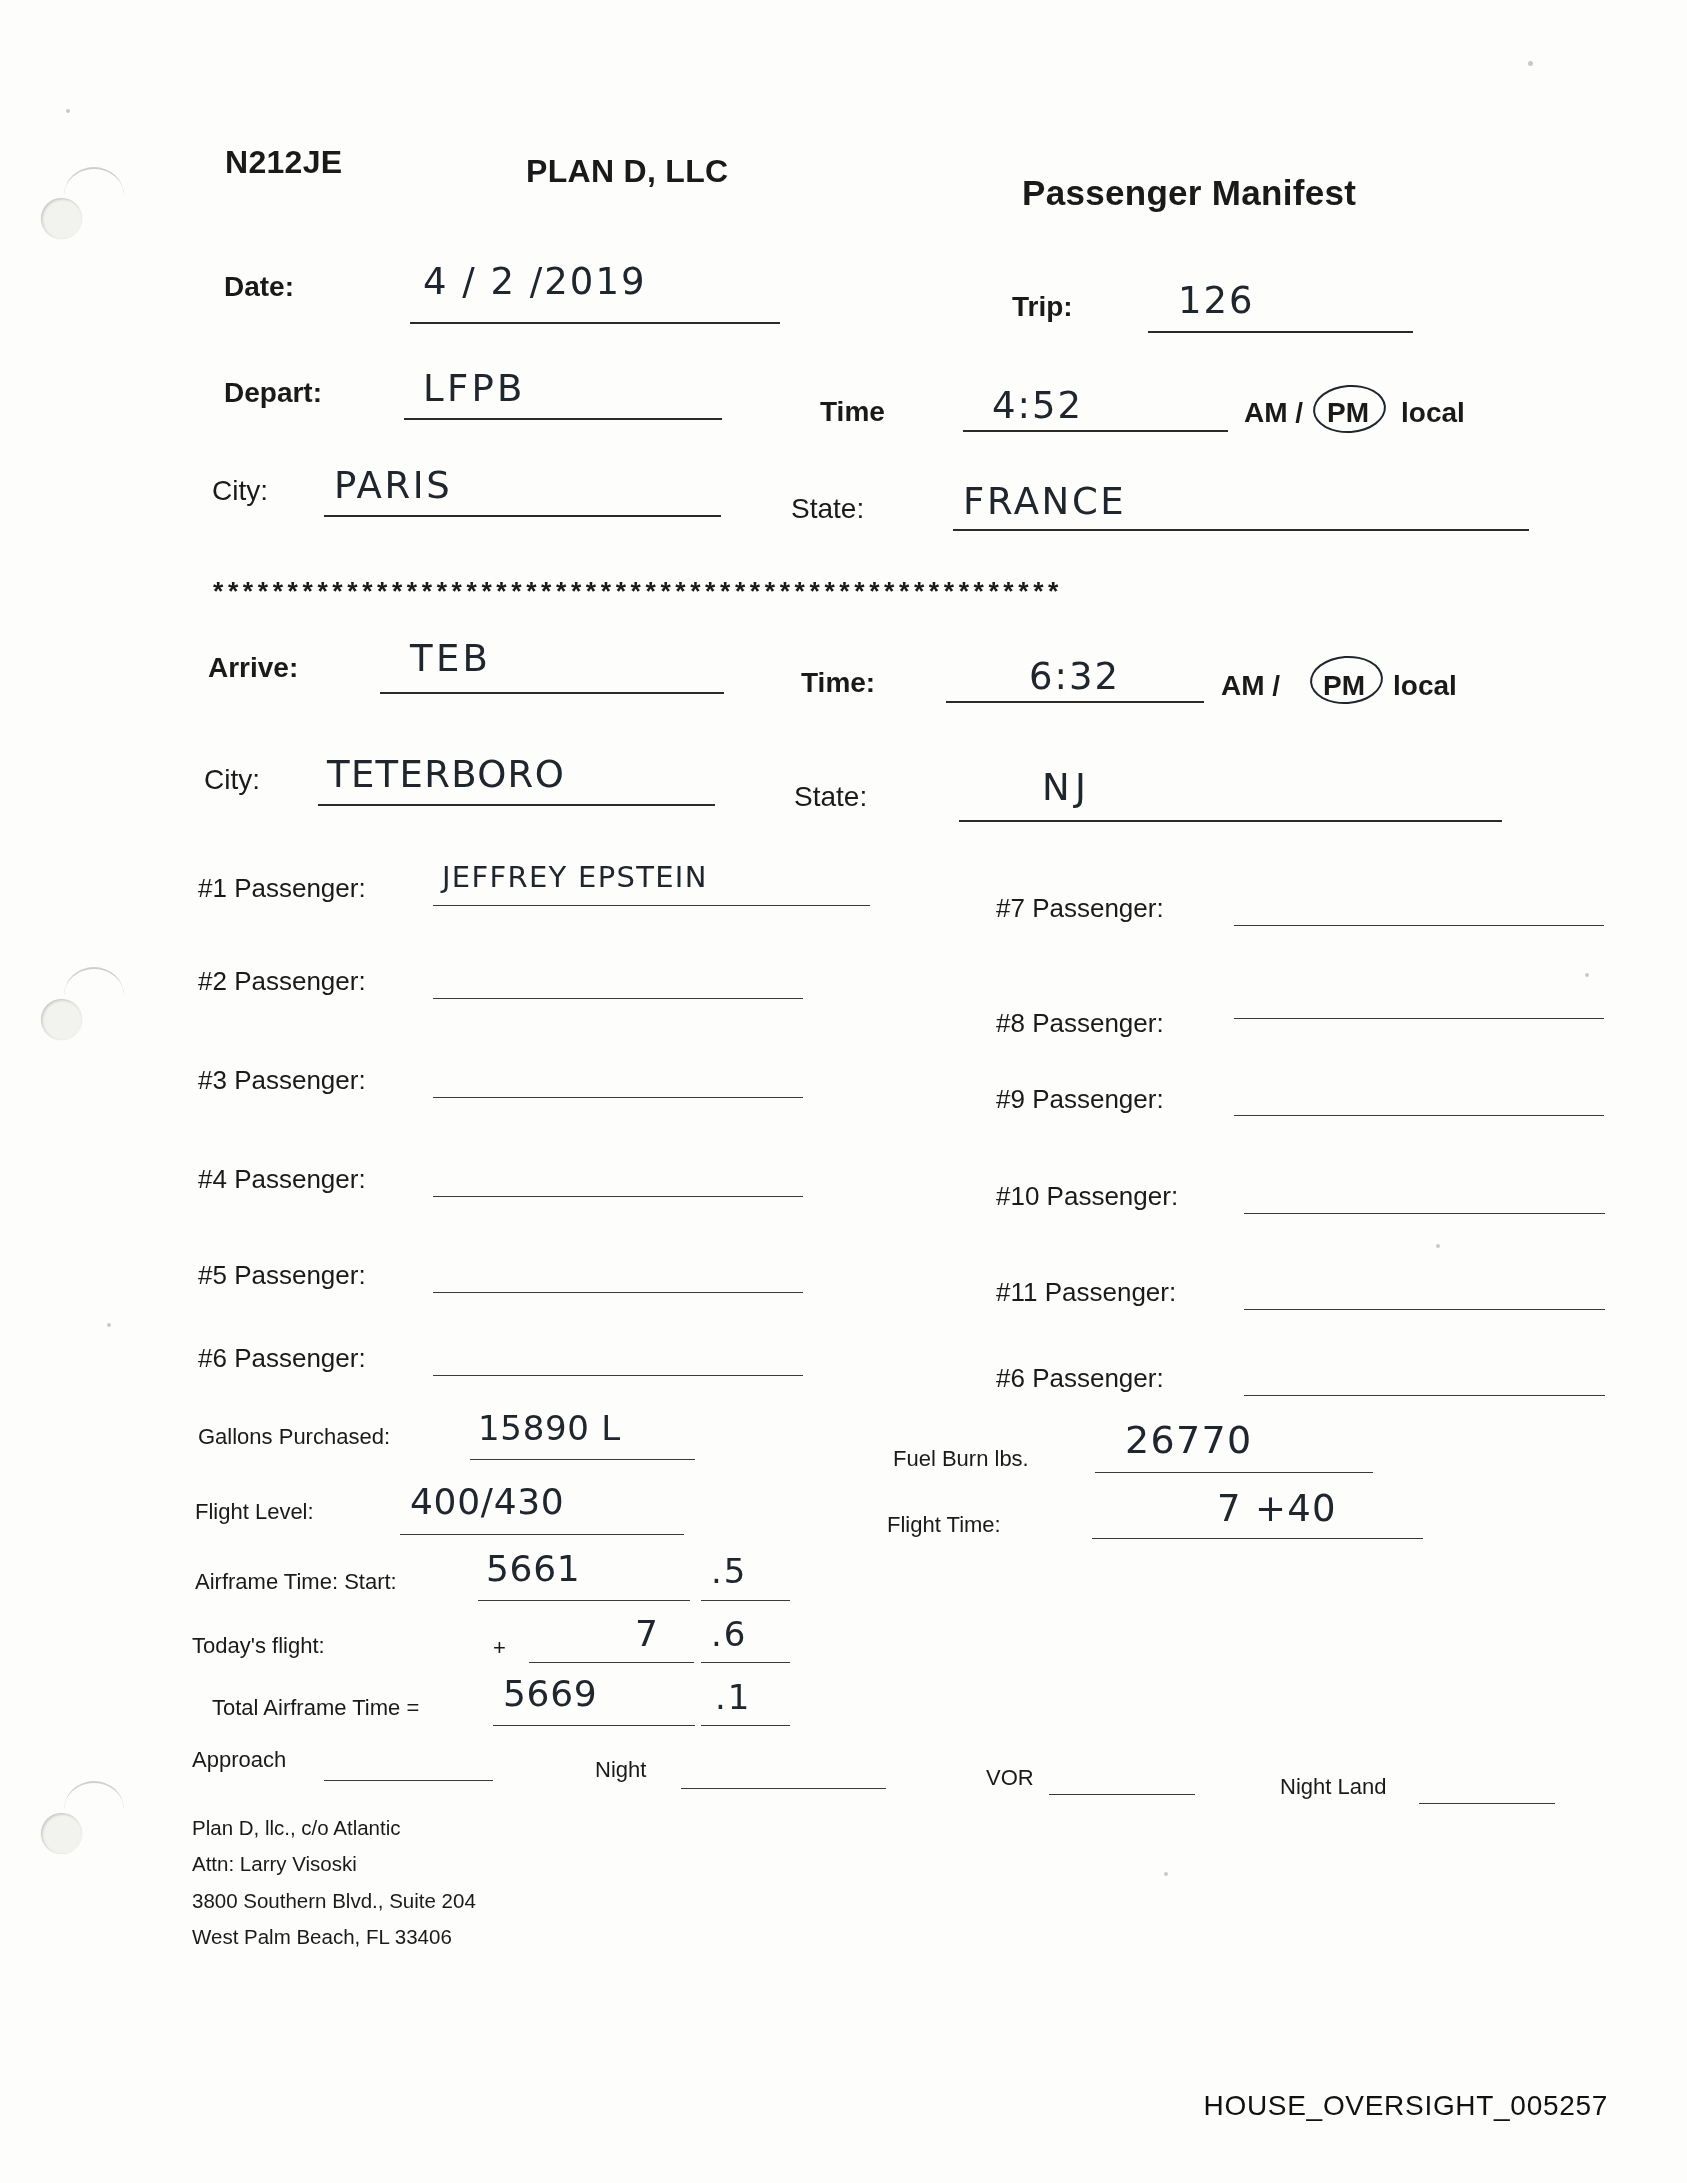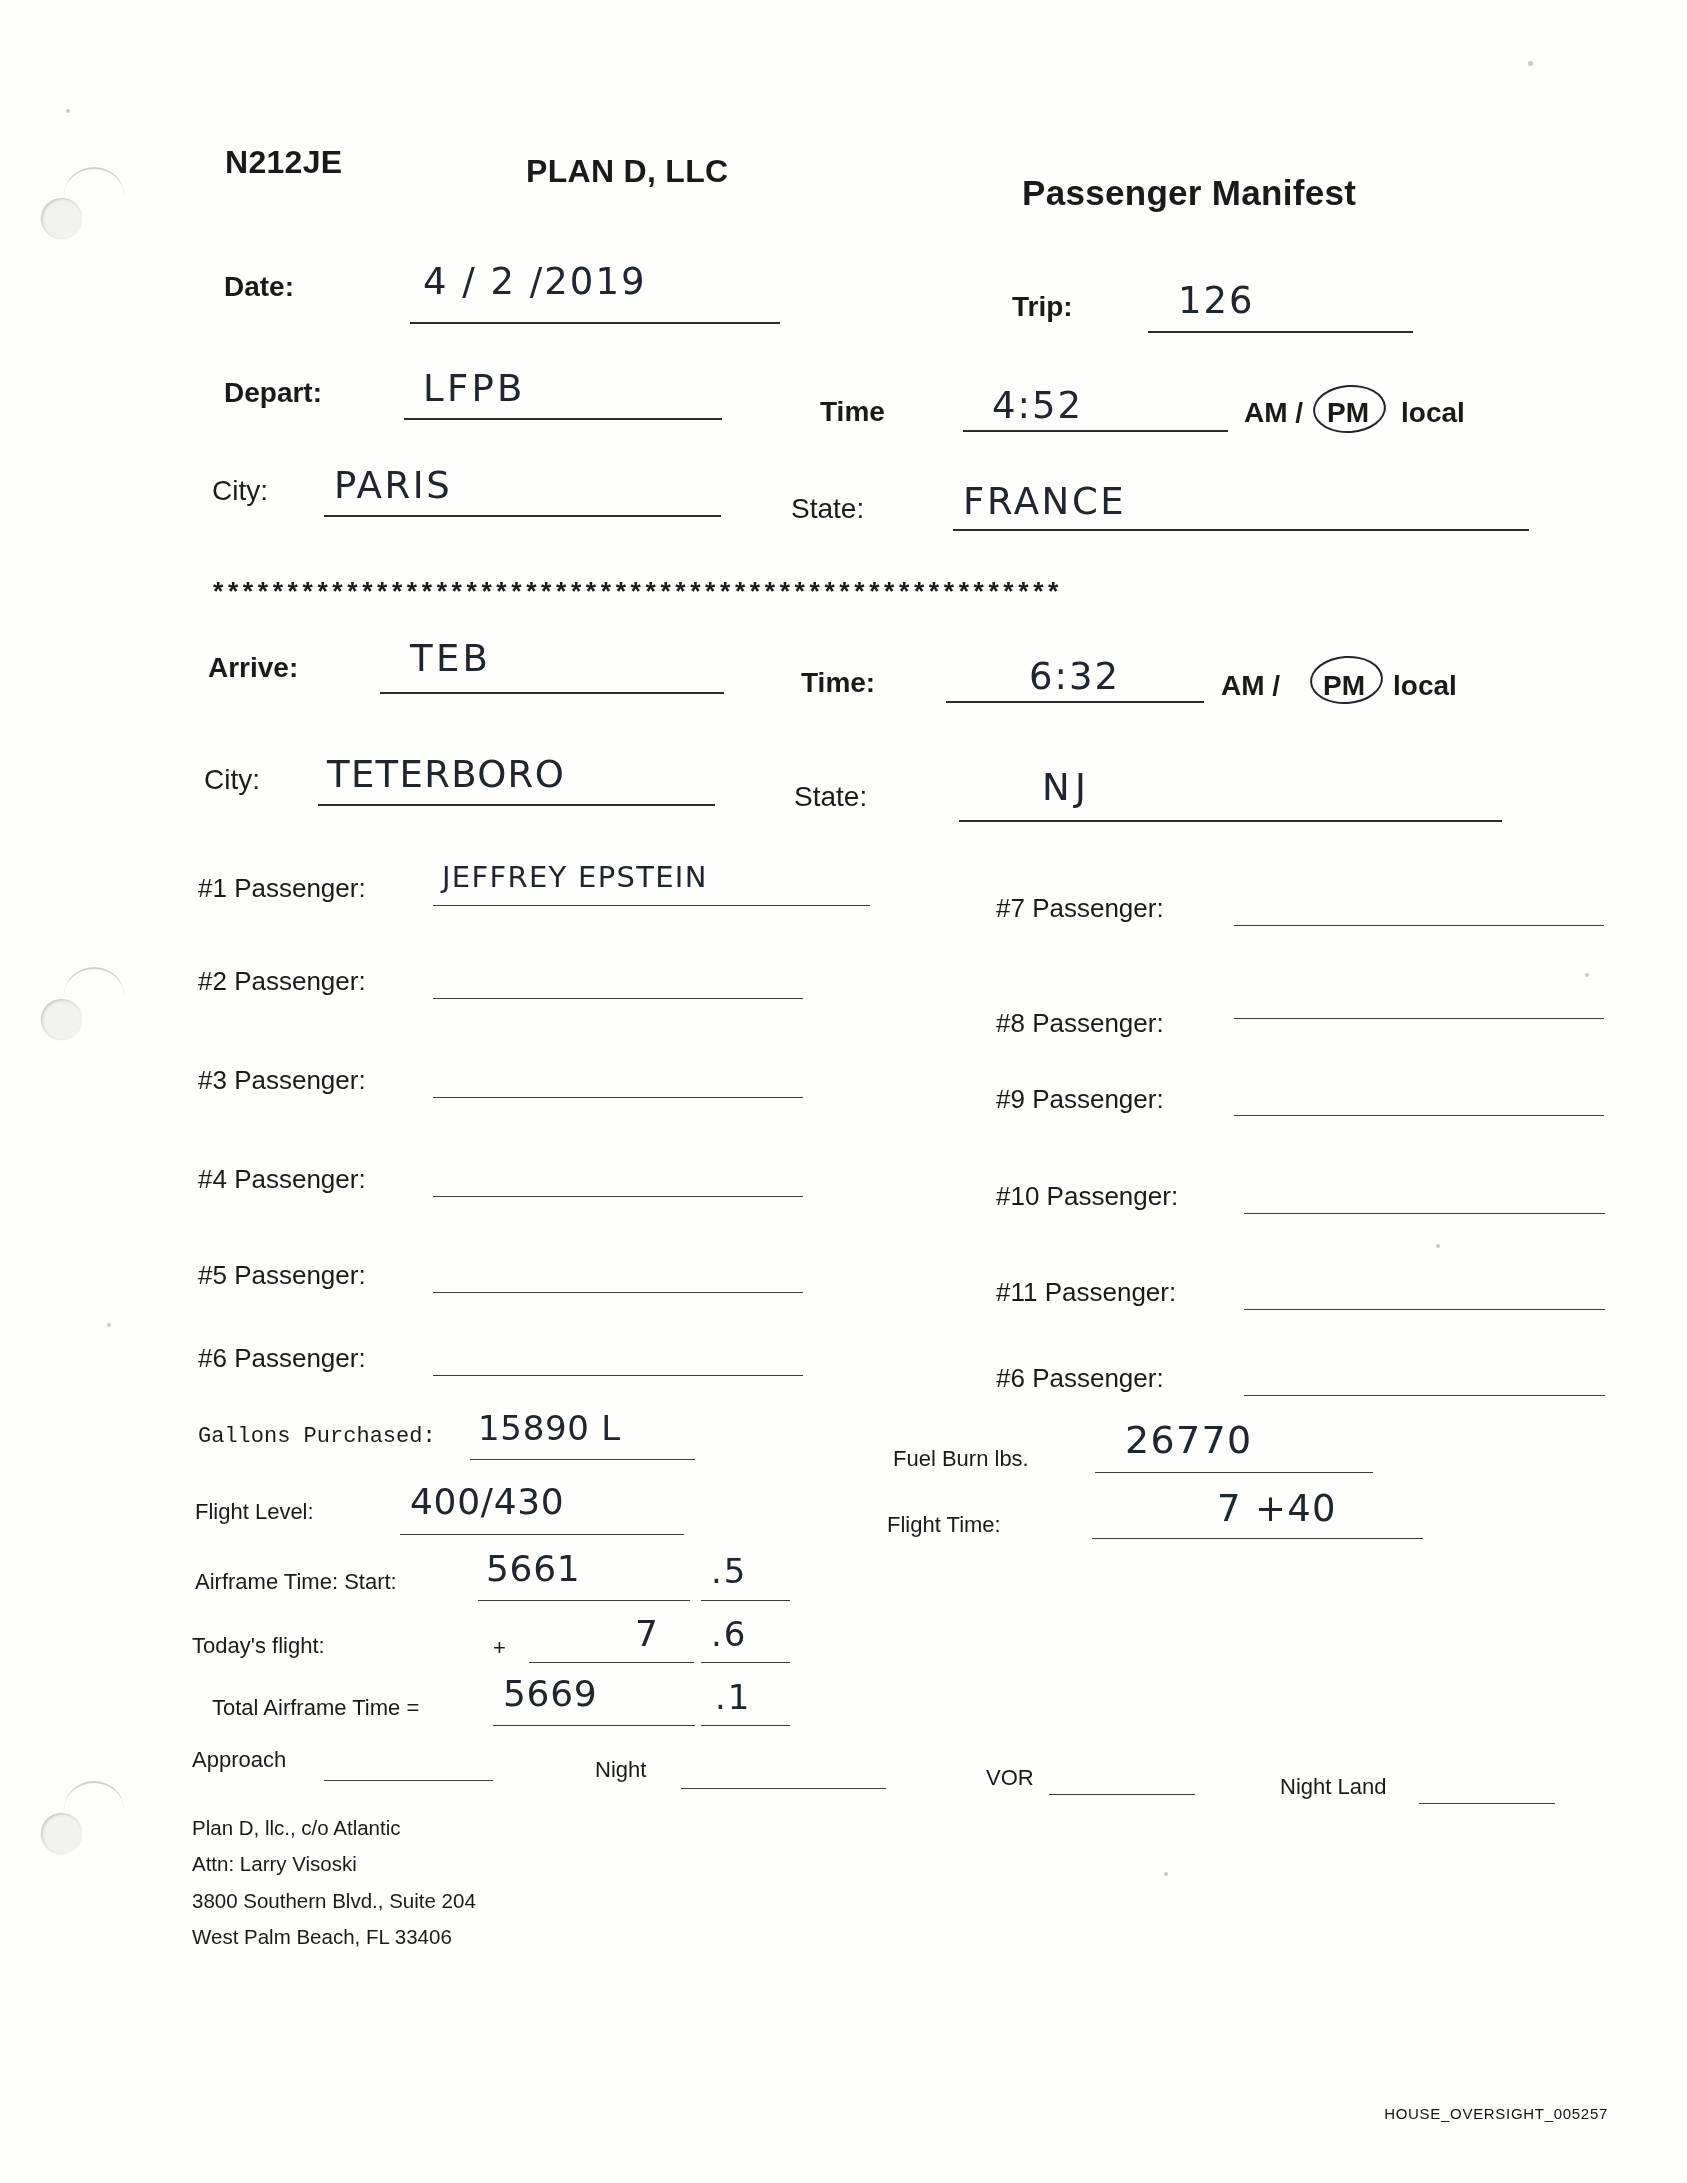--- a/index.html
+++ b/index.html
@@ -83,21 +83,21 @@
     border-radius: 50%;
     width: 69px;
     height: 44px;
     transform: rotate(-4deg);
   }
 
   .addr-line { position: absolute; font-size: 20.5px; white-space: nowrap; }
 
   .footer-id {
     position: absolute;
-    font-size: 15px;
+    font-size: 28px;
     letter-spacing: 0.7px;
     right: 79px;
     bottom: 61px;
     color: #111;
     white-space: nowrap;
   }
   .speck {
     position: absolute;
     background: #c9c9c4;
     border-radius: 50%;
@@ -217,21 +217,21 @@
   <div class="rule thin" style="left:1244px;top:1213px;width:361px;"></div>
 
   <div class="p lbl-md" style="left:996px;top:1277px;">#11 Passenger:</div>
   <div class="hw" style="left:1254px;top:1264px;font-size:29px;"></div>
   <div class="rule thin" style="left:1244px;top:1309px;width:361px;"></div>
 
   <div class="p lbl-md" style="left:996px;top:1363px;">#6 Passenger:</div>
   <div class="hw" style="left:1254px;top:1350px;font-size:29px;"></div>
   <div class="rule thin" style="left:1244px;top:1395px;width:361px;"></div>
 
-  <div class="p lbl-sm" style="left:198px;top:1424px;font-family:Liberation Mono, monospace;">Gallons Purchased:</div>
+  <div class="p lbl-sm" style="left:198px;top:1424px;">Gallons Purchased:</div>
   <div class="hw" style="left:478px;top:1408px;font-size:34px;letter-spacing:0.7px;">15890 L</div>
   <div class="rule thin" style="left:470px;top:1459px;width:225px;"></div>
 
   <div class="p lbl-sm" style="left:893px;top:1446px;text-align:right;">Fuel Burn lbs.</div>
   <div class="hw" style="left:1125px;top:1418px;font-size:38px;letter-spacing:1.3px;">26770</div>
   <div class="rule thin" style="left:1095px;top:1472px;width:278px;"></div>
 
   <div class="p lbl-sm" style="left:195px;top:1499px;">Flight Level:</div>
   <div class="hw" style="left:410px;top:1481px;font-size:36px;letter-spacing:0.7px;">400/430</div>
   <div class="rule thin" style="left:400px;top:1534px;width:284px;"></div>

